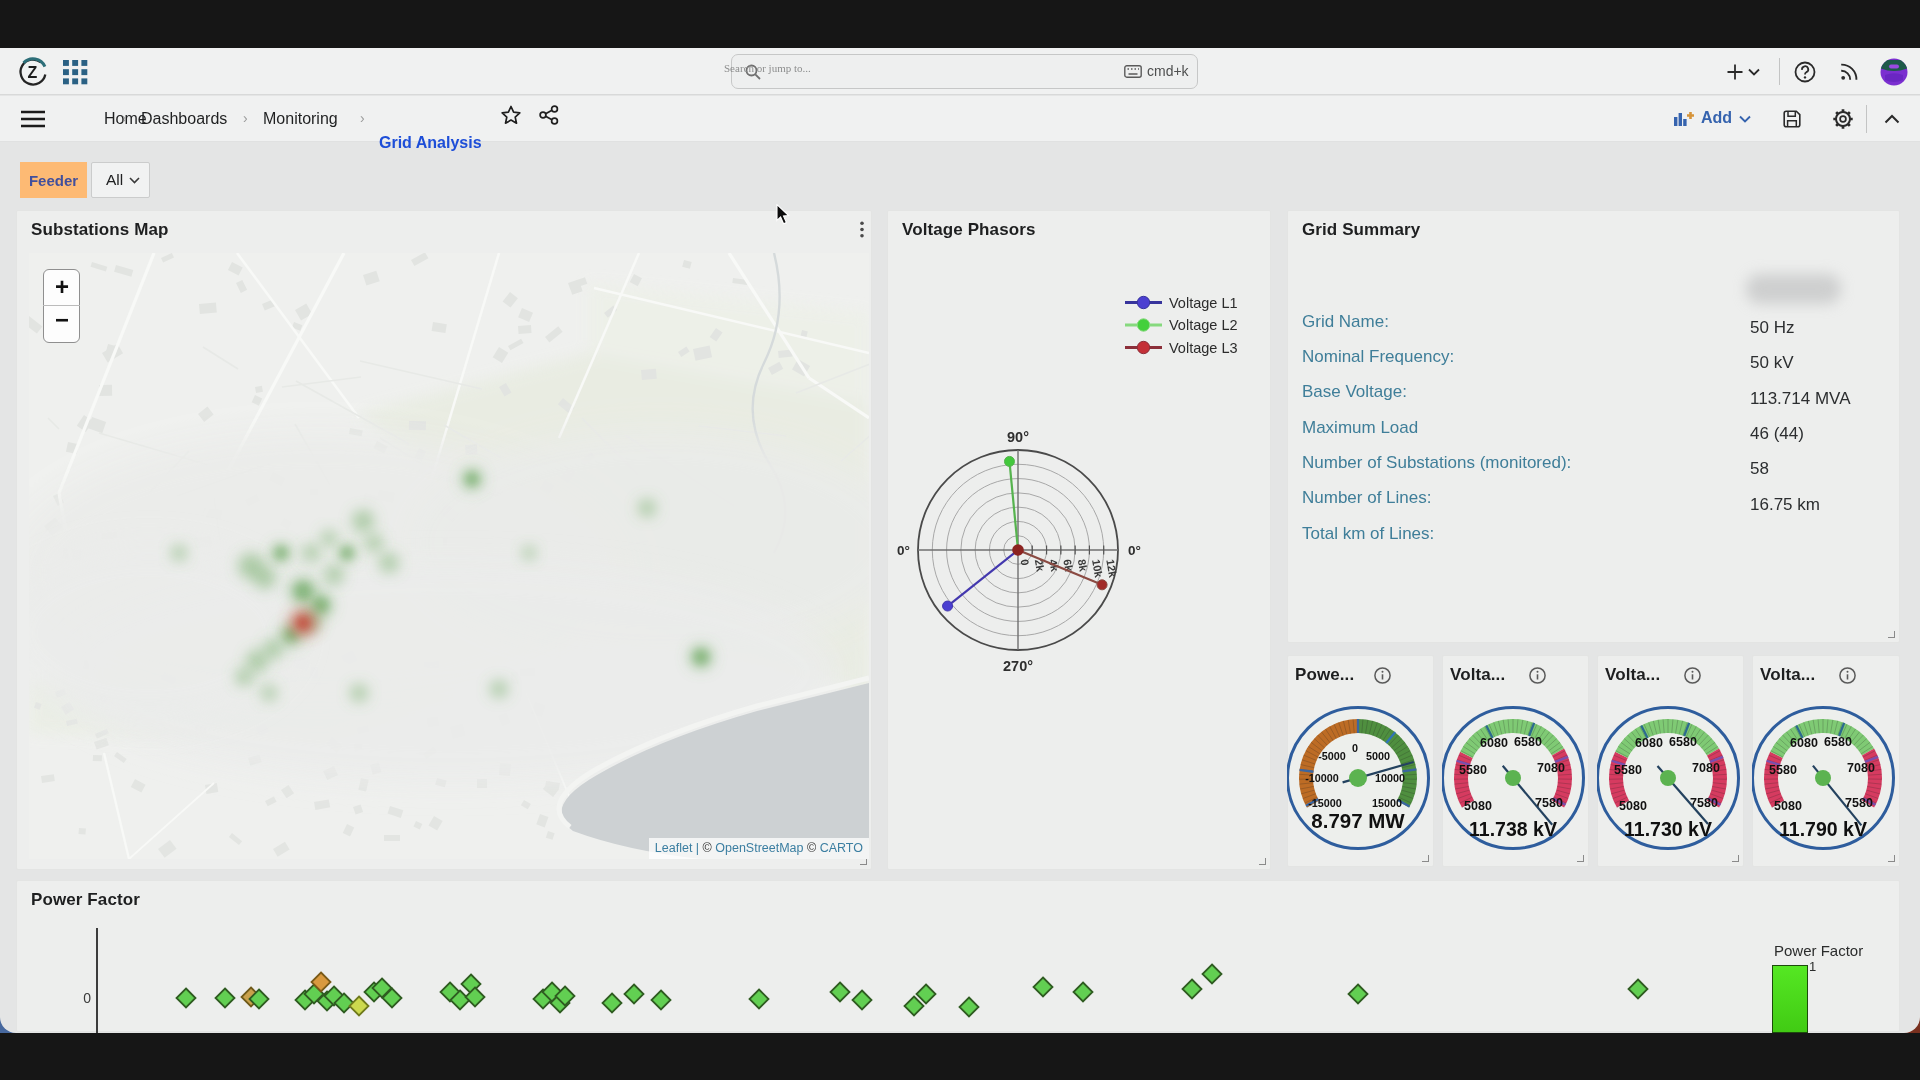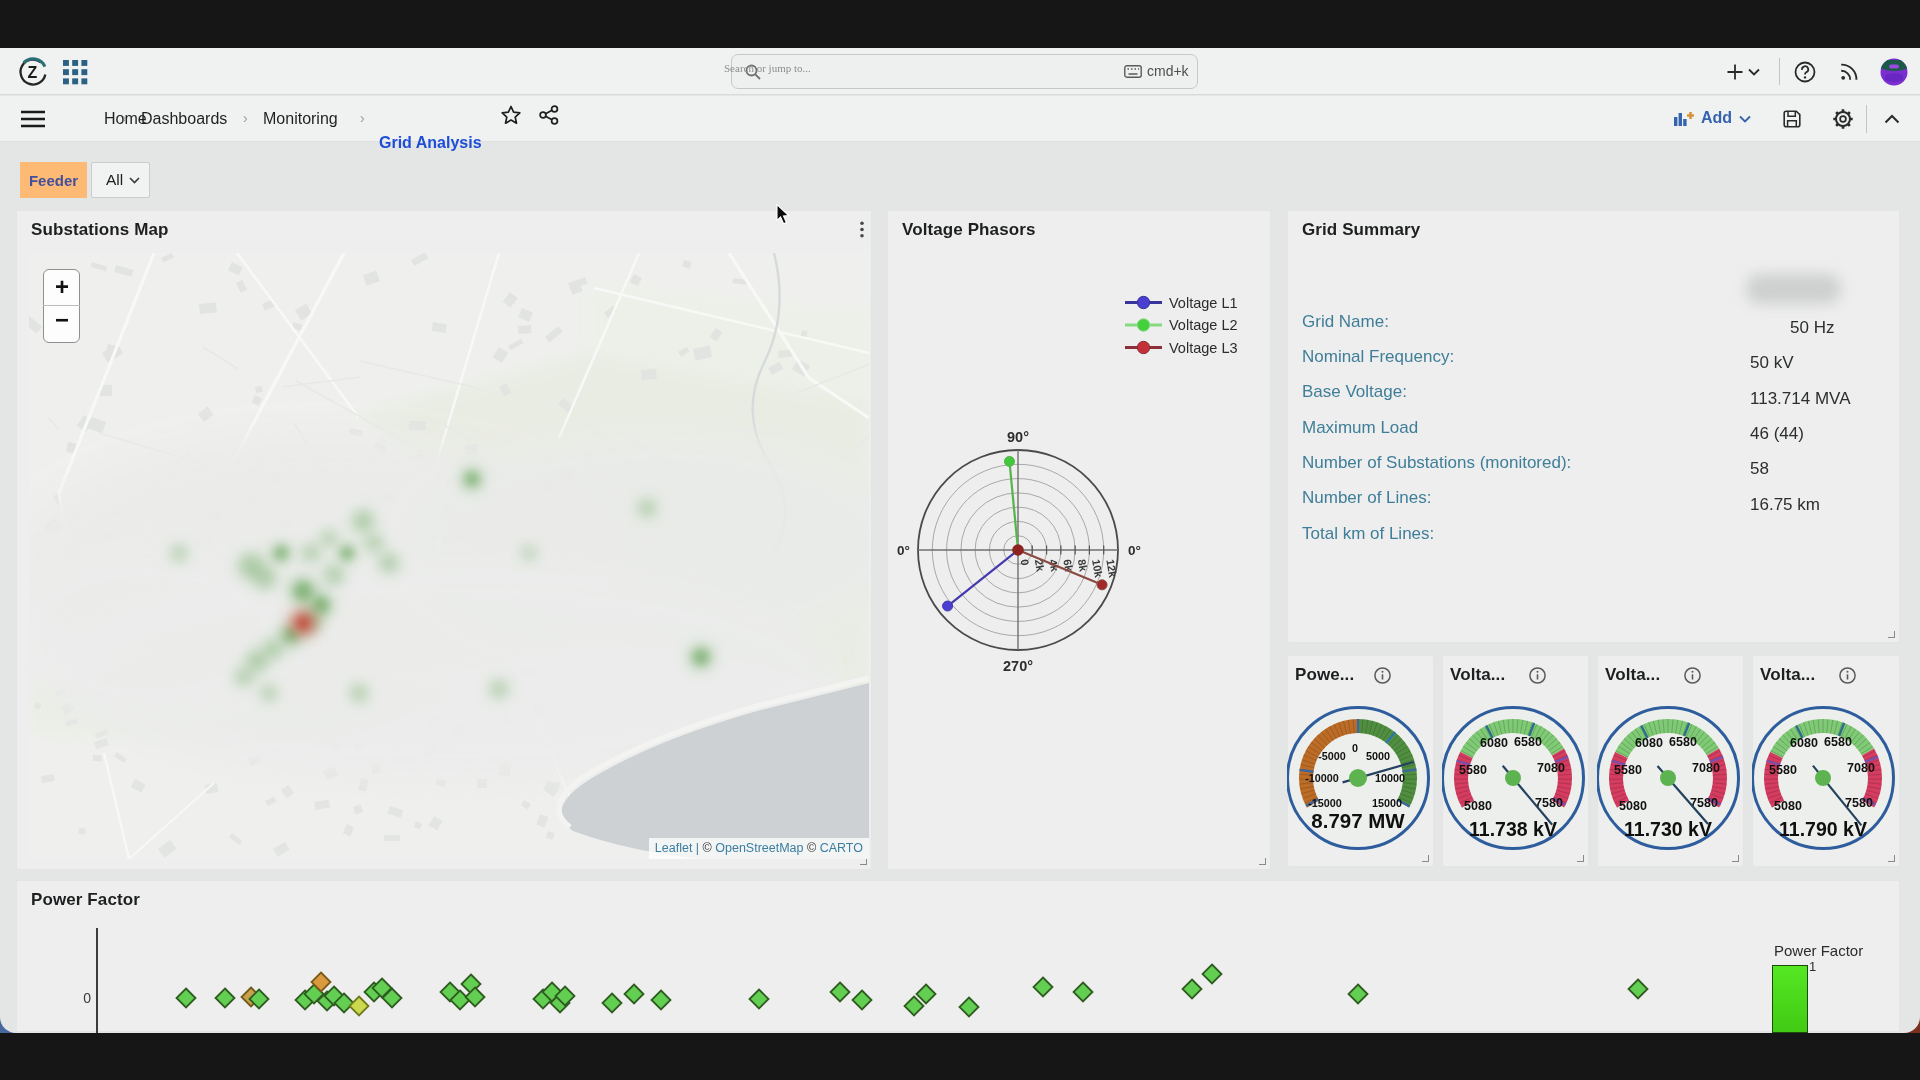--- a/index.html
+++ b/index.html
@@ -417,21 +417,21 @@
           <line x1="237" y1="136.5" x2="274" y2="136.5" stroke="#8c2f3a" stroke-width="3"></line>
           <circle cx="255.5" cy="136.5" r="6.2" fill="#c43038" stroke="#8c2f3a" stroke-width="1"></circle>
           <text x="281" y="141.5" font-size="14.5" fill="#2c2c2c">Voltage L3</text>
         </svg></div>
     </div>
     <div class="panel" style="left:1287px;top:162px;width:613px;height:433px;">
       <div class="ptitle">Grid Summary</div>
       <div class="resize"></div>
       <div class="glabel" style="left:14px;top:72px;">Grid Name:</div>
       <div class="glabel" style="left:14px;top:107px;text-align:right;">Nominal Frequency:</div>
-      <div class="gvalue" style="left:462px;top:107px;margin-left:40px;">50 Hz</div>
+      <div class="gvalue" style="left:462px;top:107px;">50 Hz</div>
       <div class="glabel" style="left:14px;top:142px;">Base Voltage:</div>
       <div class="gvalue" style="left:462px;top:142px;">50 kV</div>
       <div class="glabel" style="left:14px;top:178px;">Maximum Load</div>
       <div class="gvalue" style="left:462px;top:178px;">113.714 MVA</div>
       <div class="glabel" style="left:14px;top:213px;">Number of Substations (monitored):</div>
       <div class="gvalue" style="left:462px;top:213px;">46 (44)</div>
       <div class="glabel" style="left:14px;top:248px;">Number of Lines:</div>
       <div class="gvalue" style="left:462px;top:248px;">58</div>
       <div class="glabel" style="left:14px;top:284px;">Total km of Lines:</div>
       <div class="gvalue" style="left:462px;top:284px;">16.75 km</div>

